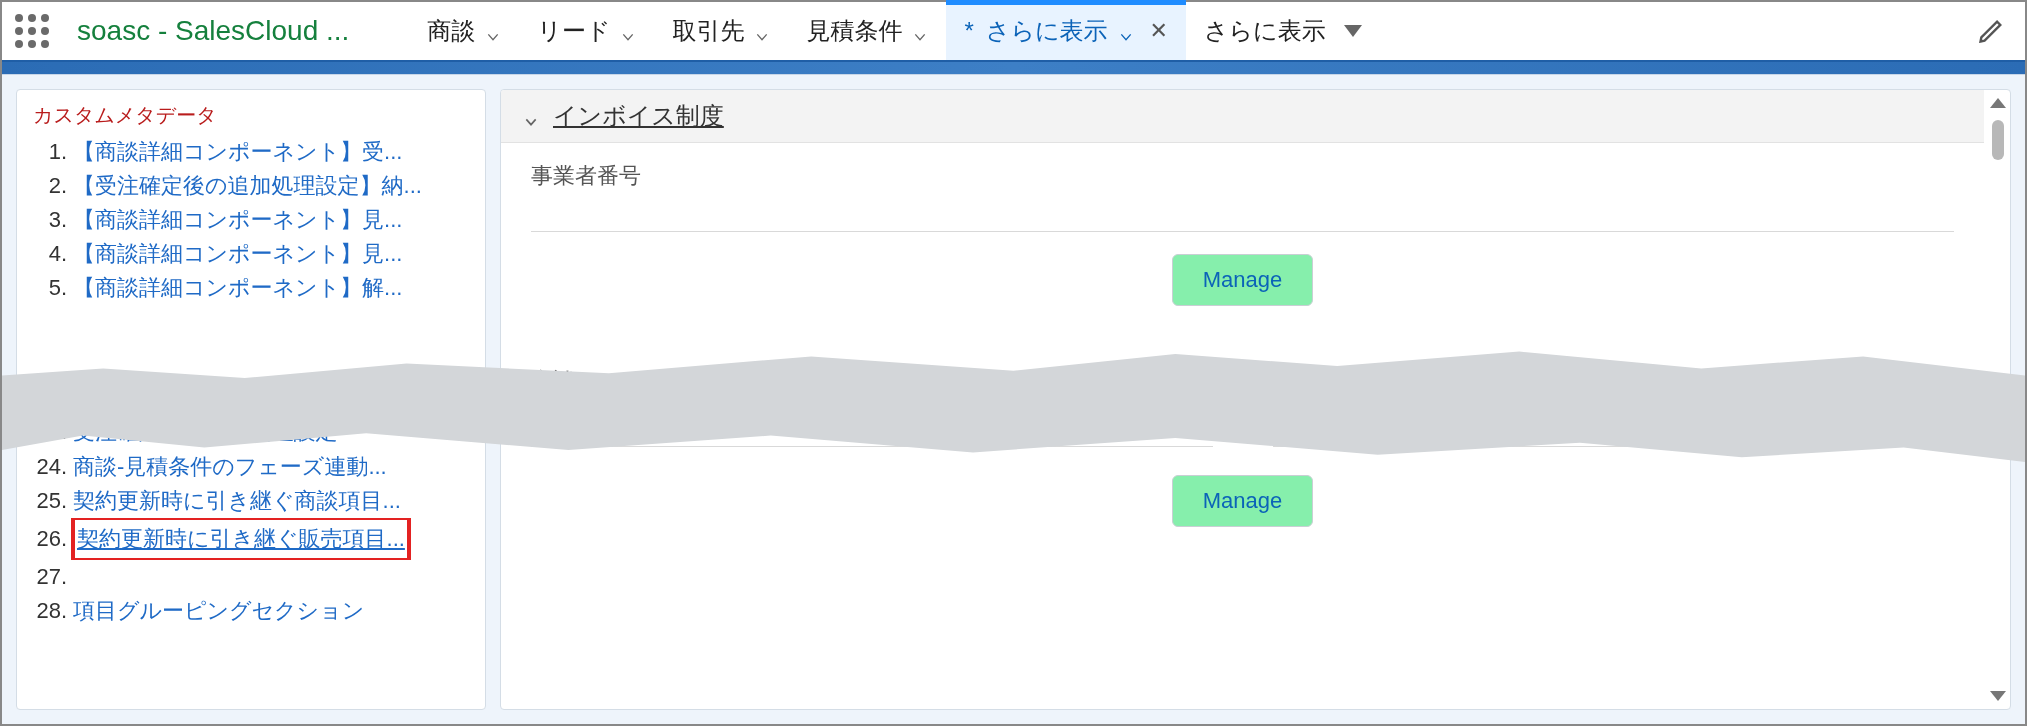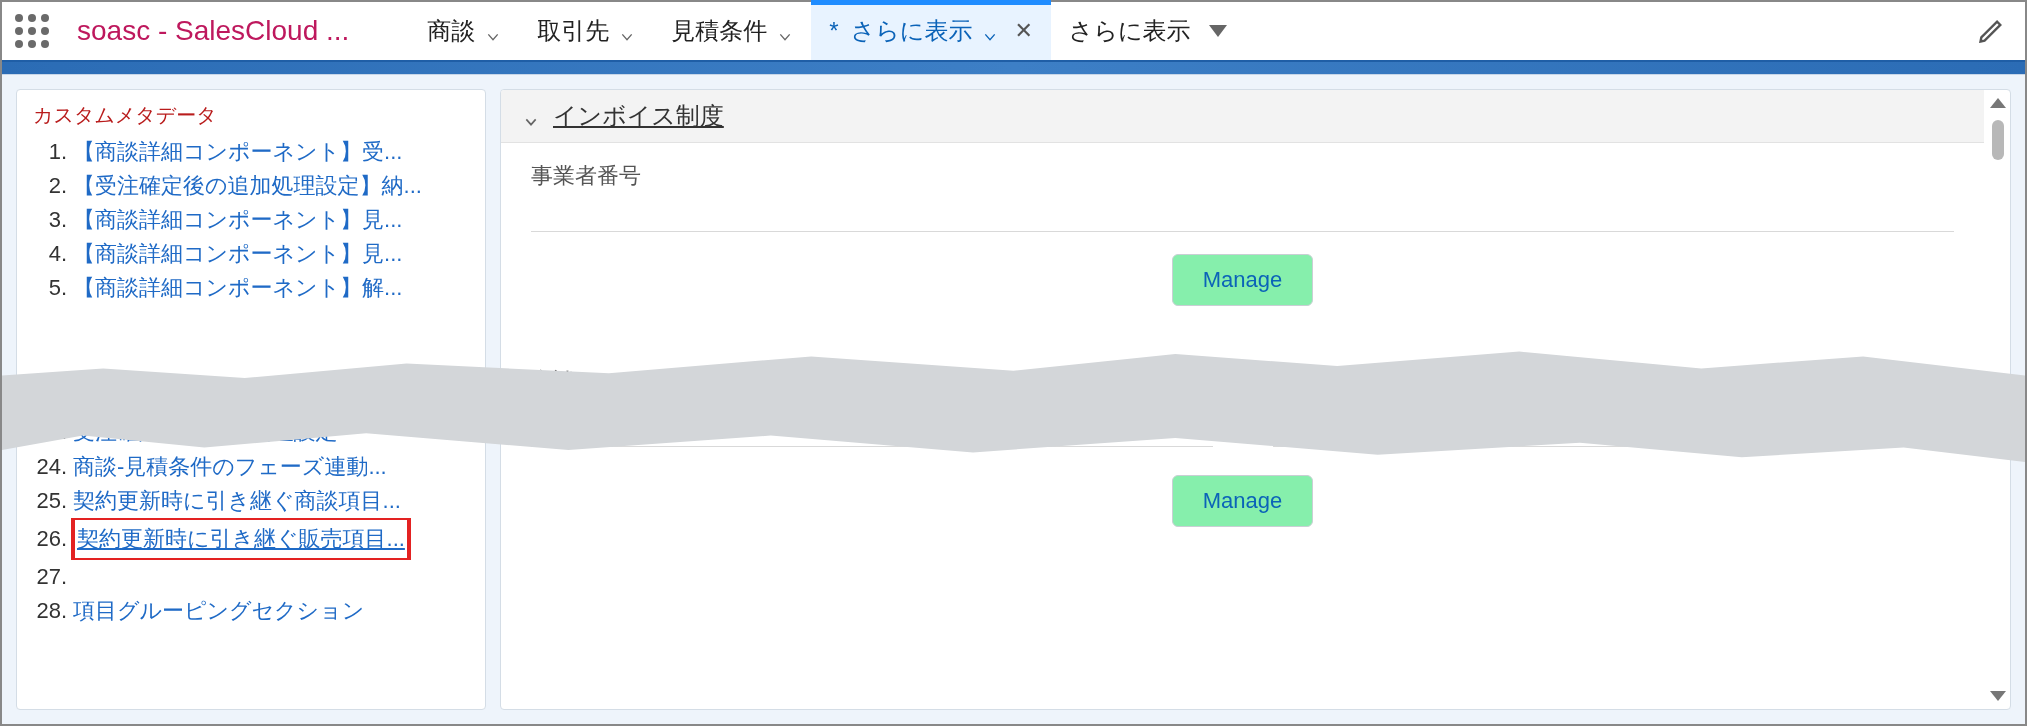--- a/index.html
+++ b/index.html
@@ -41,21 +41,21 @@
     margin-right: 25px;
     cursor: pointer;
   }
   .waffle span {
     width: 8px; height: 8px;
     background: #6a6a6a;
     border-radius: 50%;
   }
   .app-name {
     font-size: 28px;
-    color: #be185d;
+    color: #15803d;
     margin-right: 60px;
   }
   .nav-tabs { display: flex; align-items: stretch; height: 100%; }
   .nav-tab {
     display: flex; align-items: center;
     padding: 0 18px;
     font-size: 24px;
     color: #222;
     cursor: pointer;
     gap: 10px;
@@ -288,20 +288,28 @@
     <div class="nav-tabs">
       <div class="nav-tab">
         <span>商談</span>
         <span class="chev">
           <svg viewBox="0 0 24 24">
               <path d="M5 8l7 8 7-8" fill="none" stroke="#666" stroke-width="2"></path>
             </svg>
         </span>
       </div>
       <div class="nav-tab">
+        <span>リード</span>
+        <span class="chev">
+          <svg viewBox="0 0 24 24">
+              <path d="M5 8l7 8 7-8" fill="none" stroke="#666" stroke-width="2"></path>
+            </svg>
+        </span>
+      </div>
+      <div class="nav-tab">
         <span>取引先</span>
         <span class="chev">
           <svg viewBox="0 0 24 24">
               <path d="M5 8l7 8 7-8" fill="none" stroke="#666" stroke-width="2"></path>
             </svg>
         </span>
       </div>
       <div class="nav-tab">
         <span>見積条件</span>
         <span class="chev">

